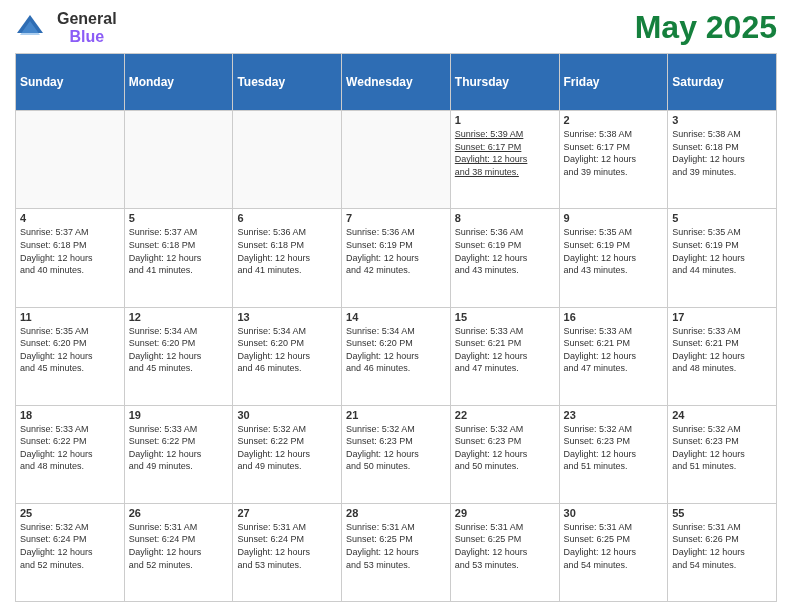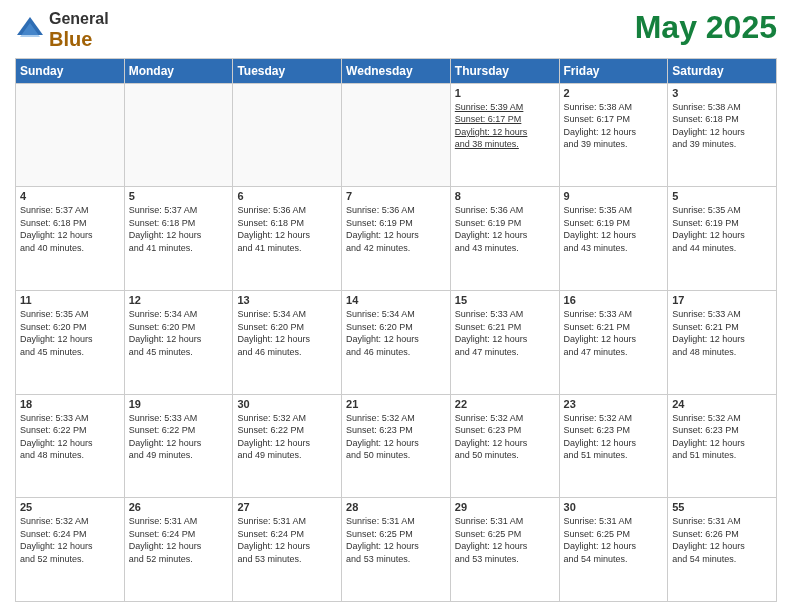--- a/index.html
+++ b/index.html
@@ -19,36 +19,37 @@
     }
     .header {
       display: flex;
       justify-content: space-between;
       align-items: flex-start;
       margin-bottom: 8px;
     }
     .logo {
       display: flex;
       align-items: center;
-      gap: 4px;
+      gap: 12px;
+      text-align: center;
     }
     .logo-text {
       display: flex;
       flex-direction: column;
       line-height: 1.1;
     }
     .logo-general {
       font-size: 16px;
       font-weight: bold;
       color: #333;
     }
     .logo-blue {
-      font-size: 20px;
-      font-weight: bold;
-      color: #a16207;
+      font-size: 16px;
+      font-weight: bold;
+      color: #8b5cf6;
     }
     .logo-icon {
       width: 30px;
       height: 30px;
     }
     .title-block {
       text-align: right;
     }
     .title-block h1 {
       font-size: 32px;
@@ -65,21 +66,21 @@
       flex: 1;
       border-collapse: collapse;
       width: 100%;
       table-layout: fixed;
     }
     .calendar th {
       background: #2e6db4;
       color: #fff;
       font-size: 12px;
       font-weight: bold;
-      padding: 5px 4px;
+      padding: 21px 4px;
       text-align: left;
       border: 1px solid #ccc;
     }
     .calendar td {
       vertical-align: top;
       border: 1px solid #ccc;
       padding: 3px 4px;
       font-size: 9.5px;
       color: #333;
       background: #fff;

